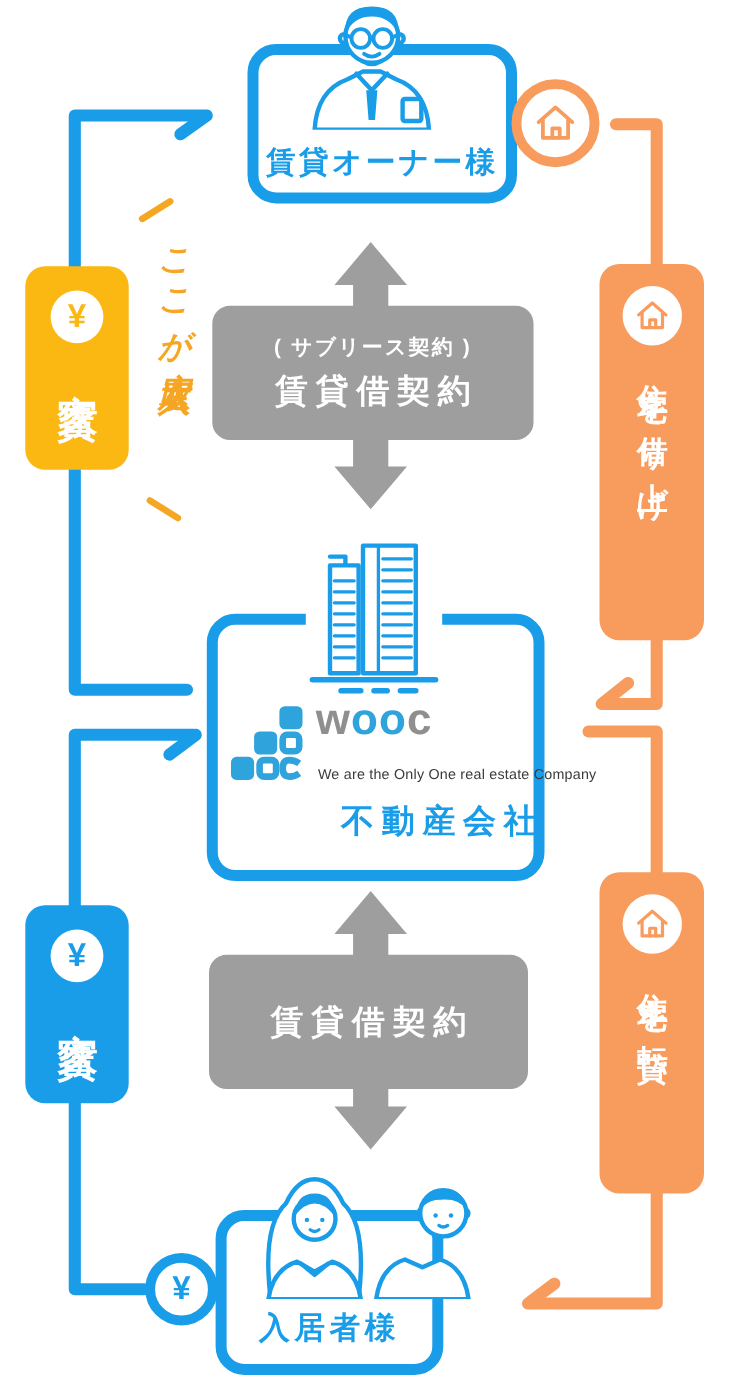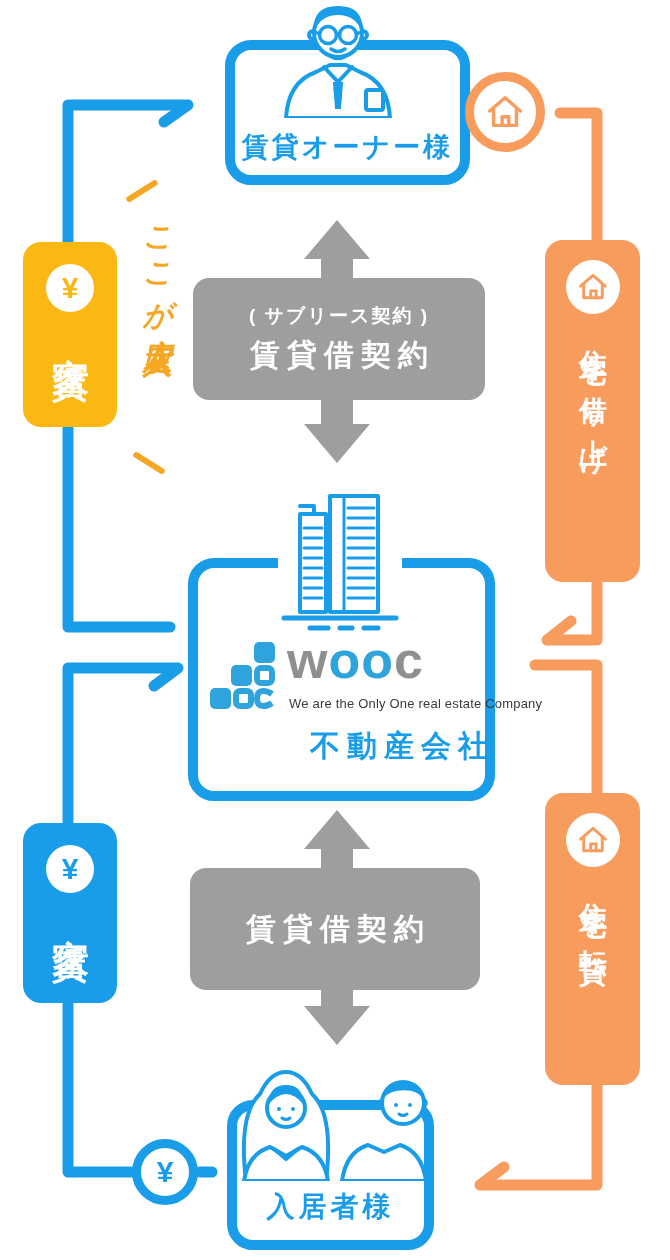--- a/index.html
+++ b/index.html
@@ -35,21 +35,21 @@
               display:flex;align-items:center;justify-content:center;}
   .ring-home{border:9px solid #f89c5e;width:80px;height:80px;}
   .ring-yen{border:9px solid #1a9de8;width:66px;height:66px;color:#1a9de8;font-weight:bold;font-size:30px;}
   
   .annotation-text{position:absolute;z-index:2;writing-mode:vertical-rl;text-orientation:upright;color:#f5a623;
                    font-weight:bold;font-size:29px;letter-spacing:3px;font-style:italic;}
   .slash{position:absolute;z-index:2;width:36px;height:6px;border-radius:3px;background:#f5a623;}
   
   .icon-layer{position:absolute;z-index:4;}
   
-  .wooc-word{font-weight:bold;font-size:52px;line-height:1;letter-spacing:1px;}
+  .wooc-word{font-weight:bold;font-size:40px;line-height:1;letter-spacing:1px;}
   .wooc-tagline{font-size:13px;color:#3a3a3a;letter-spacing:0.2px;white-space:nowrap;}
   .company-label{position:absolute;z-index:3;color:#1a9de8;font-weight:bold;font-size:30px;
                  letter-spacing:7px;text-indent:7px;text-align:right;white-space:nowrap;}
 </style>
 </head>
 <body>
 
 <div class="stage">
 
   <svg id="connectors" width="670" height="1260" viewBox="0 0 670 1260">
@@ -182,21 +182,21 @@
         <g stroke="#f89c5e" stroke-width="3.8" fill="none" stroke-linecap="round" stroke-linejoin="round">
           <path d="M6 21 L22 7 L38 21"></path>
             <path d="M10 19 V36 H34 V19"></path>
             <path d="M19 36 V27 H26 V36"></path>
         </g>
       </svg>
     </div>
     <div class="flow-label">住宅を転貸</div>
   </div>
 
-  <div class="entity-box" style="left:227px;top:1100px;width:207px;height:150px;">
+  <div class="entity-box" style="left:196px;top:1100px;width:207px;height:150px;">
     <div class="entity-label" style="font-size:28px;letter-spacing:4px;margin-bottom:14px;">入居者様</div>
   </div>
   <svg class="icon-layer" style="left:224px;top:1056px;" width="222" height="125" viewBox="0 0 222 125">
     <g stroke="#1a9de8" stroke-width="4" fill="#fff" stroke-linejoin="round" stroke-linecap="round">
 
       <path d="M22 125 Q14 58 36 38 Q46 16 62 16 Q78 16 88 38 Q110 58 102 125 Z"></path>
       <circle cx="62" cy="52" r="19"></circle>
       <path d="M20 125 Q24 98 46 91 L62 100 L78 91 Q100 98 104 125 Z"></path>
       <path d="M50 93 L62 103 L74 93" fill="none"></path>
 

